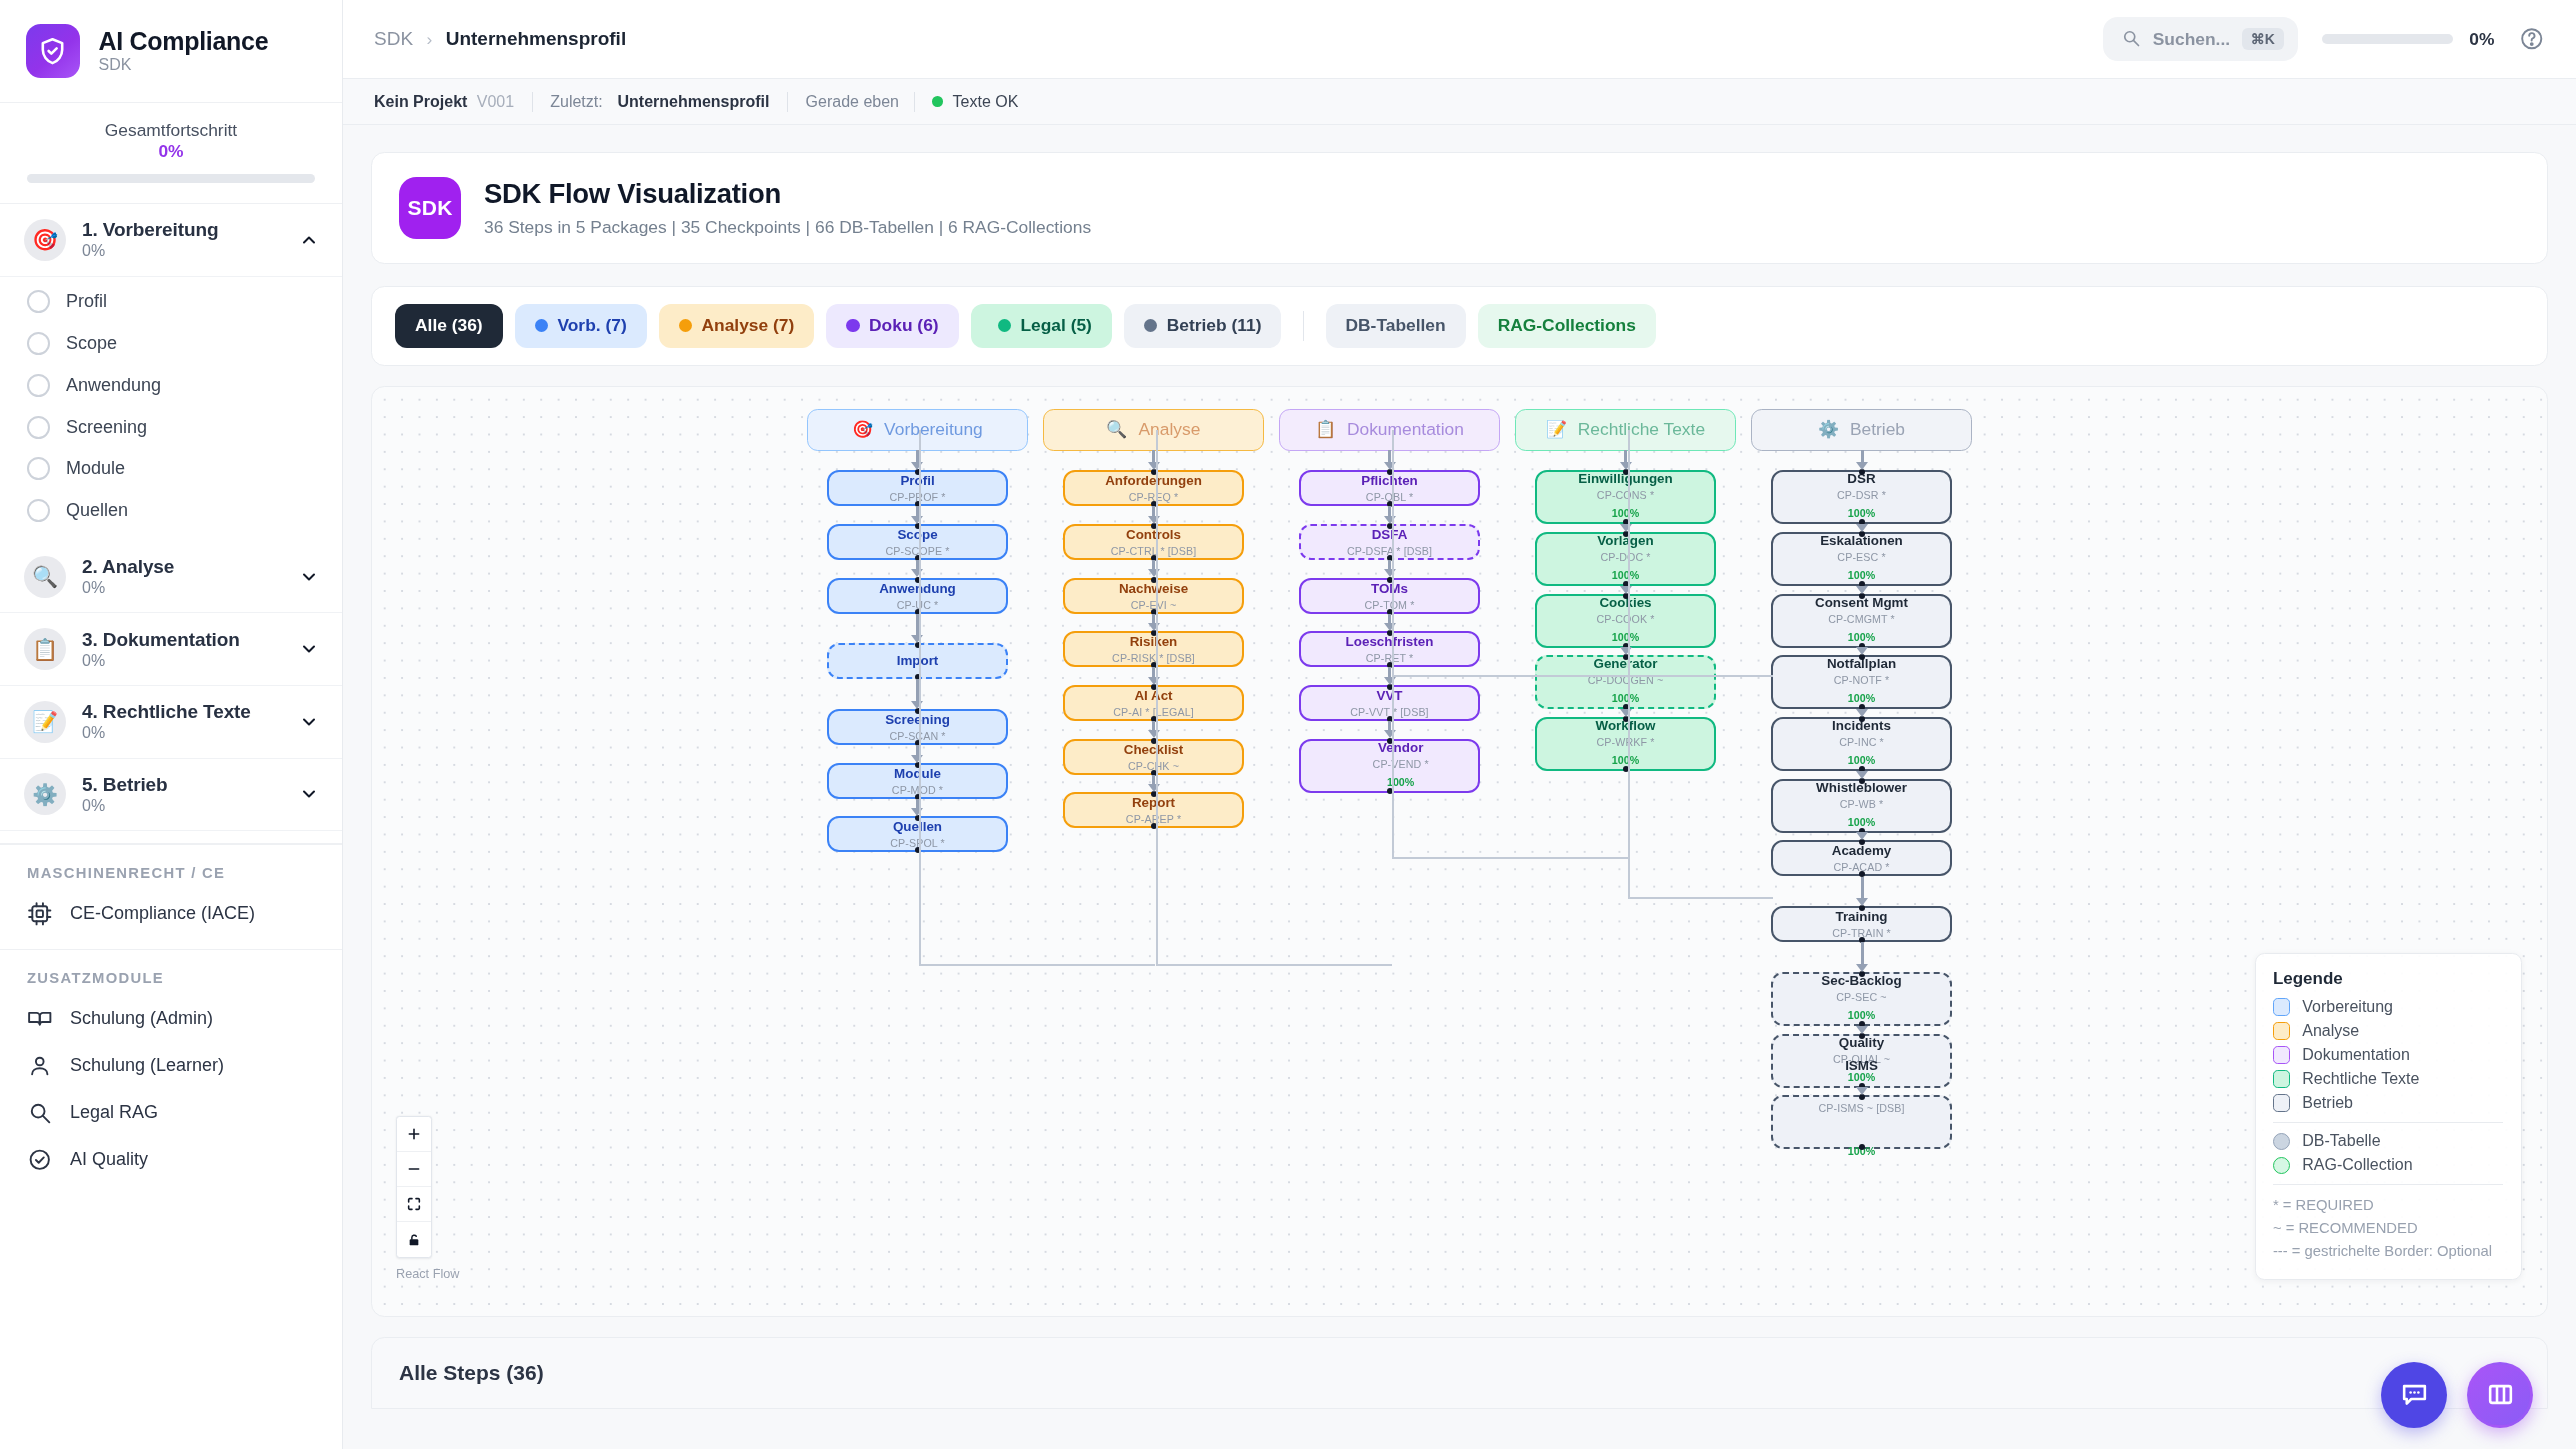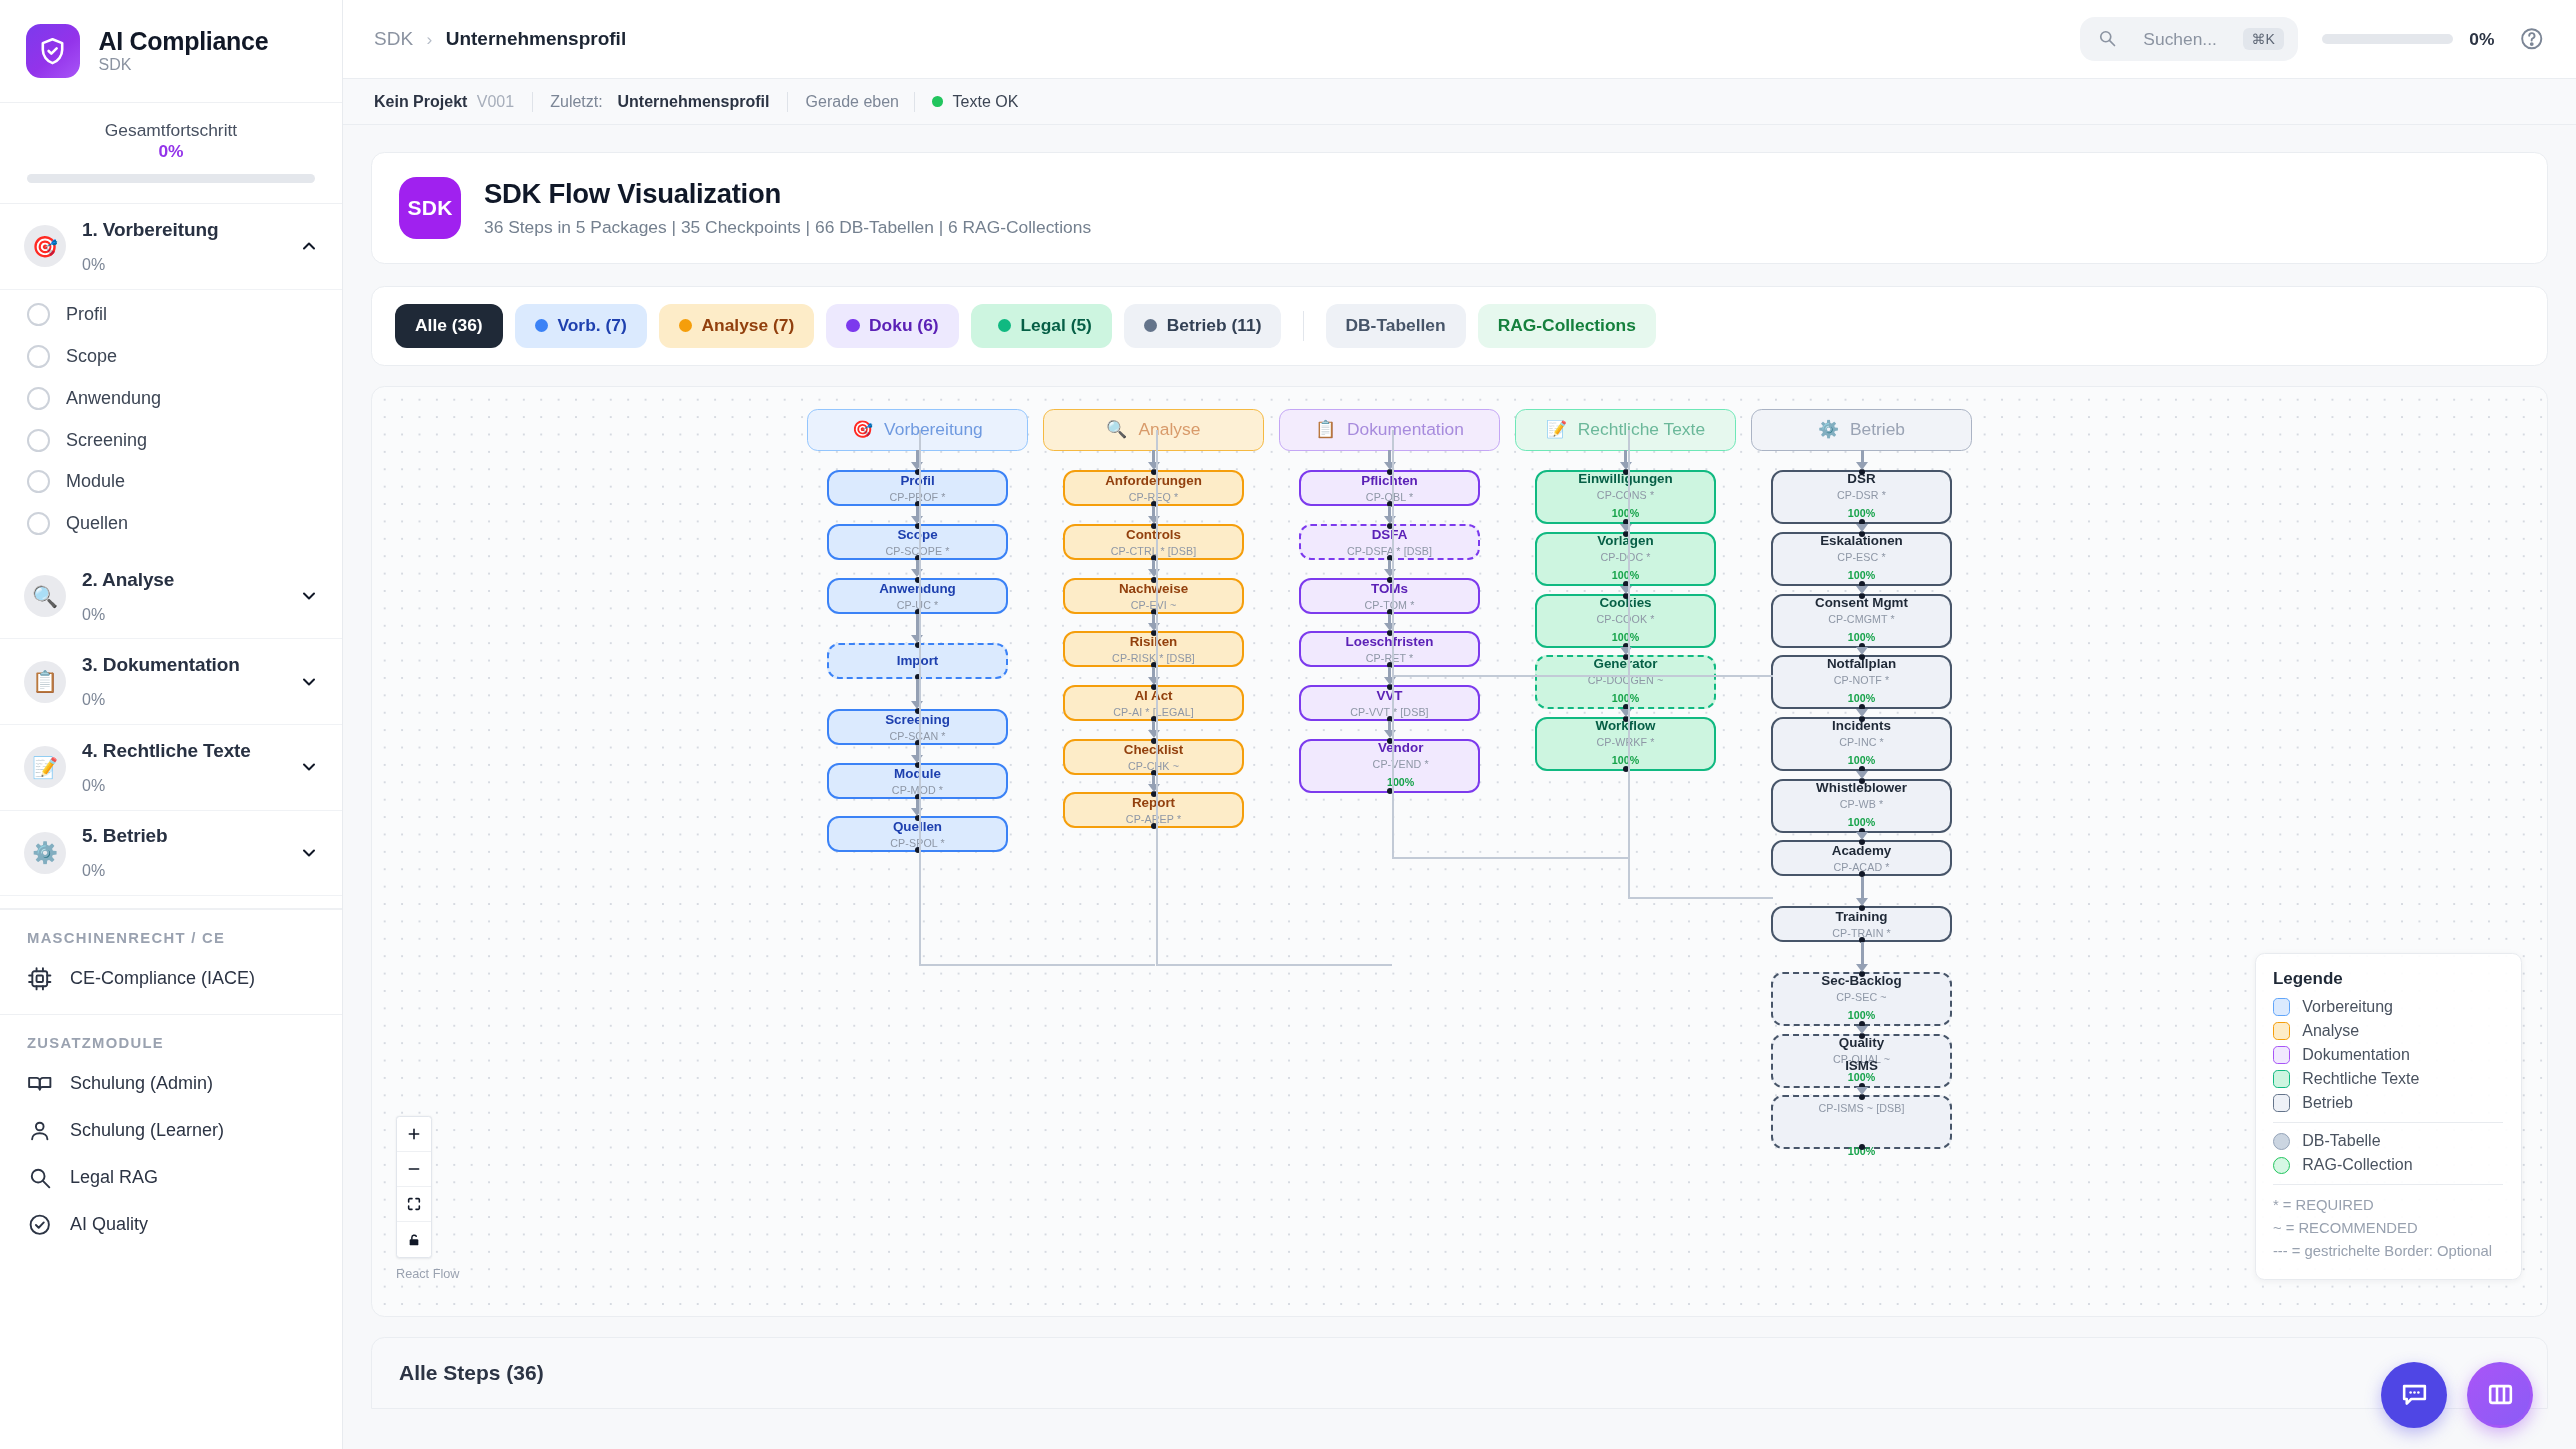--- a/index.html
+++ b/index.html
@@ -50,21 +50,21 @@
     padding: 14.8px 23px 14.8px 24px;
     border-bottom: 0.7px solid #f0f2f5;
     cursor: pointer;
   }
   .sb-phase-ico {
     width: 42px; height: 42px; border-radius: 50%;
     background: #e9eaee; flex: 0 0 42px;
     display: flex; align-items: center; justify-content: center;
     font-size: 21px; line-height: 1;
   }
-  .sb-phase-txt { flex: 1; display: flex; flex-direction: column; gap: 15px; }
+  .sb-phase-txt { flex: 1; display: flex; flex-direction: column; gap: 1px; }
   .sb-phase-name { font-size: 19px; font-weight: 700; color: #283142; letter-spacing: -0.1px; }
   .sb-phase-pct { font-size: 16px; color: #7c8696; }
   .chev { width: 20px; height: 20px; flex: 0 0 20px; color: #111827; }
 
   .sb-steps { padding: 4px 0 9.4px 0; }
   .sb-step {
     display: flex; align-items: center; gap: 16px;
     padding: 9.4px 27px 9.4px 27px; cursor: pointer;
   }
   .sb-step-radio {
@@ -101,23 +101,23 @@
     display: flex; align-items: center; justify-content: space-between;
     padding: 0 32px 0 31px; flex: 0 0 79px;
   }
   .crumb { display: flex; align-items: center; gap: 13.4px; }
   .crumb-root { font-size: 19px; color: #8b93a1; cursor: pointer; }
   .crumb-sep { font-size: 17.4px; color: #b6bdc8; }
   .crumb-cur { font-size: 19px; color: #1c2533; font-weight: 600; }
 
   .top-right { display: flex; align-items: center; gap: 24px; }
   .search-box {
-    display: flex; align-items: center; gap: 26px;
+    display: flex; align-items: center; gap: 12px;
     background: #f1f3f6; border-radius: 14.8px; padding: 10.7px 14.8px 10.7px 17.4px;
-    min-width: 162px; cursor: text;
+    min-width: 162px; cursor: text; font-weight: bold;
   }
   .search-box svg { width: 20px; height: 20px; color: #8b93a1; flex: 0 0 20px; }
   .search-ph { font-size: 17.4px; color: #8b93a1; flex: 1; }
   .kbd { background: #e2e6ec; border-radius: 6px; padding: 3.4px 8.7px; font-size: 14px; color: #5d6675; }
   .top-prog { display: flex; align-items: center; gap: 16px; }
   .top-prog-track { width: 131px; height: 10.7px; background: #e4e7ec; border-radius: 5.4px; overflow: hidden; }
   .top-prog-fill { height: 100%; background: #9333ea; border-radius: 5.4px; }
   .top-prog-val { font-size: 17.4px; color: #2c3444; font-weight: 600; }
   .help-ico { width: 25.5px; height: 25.5px; color: #7c8696; cursor: pointer; }
 

